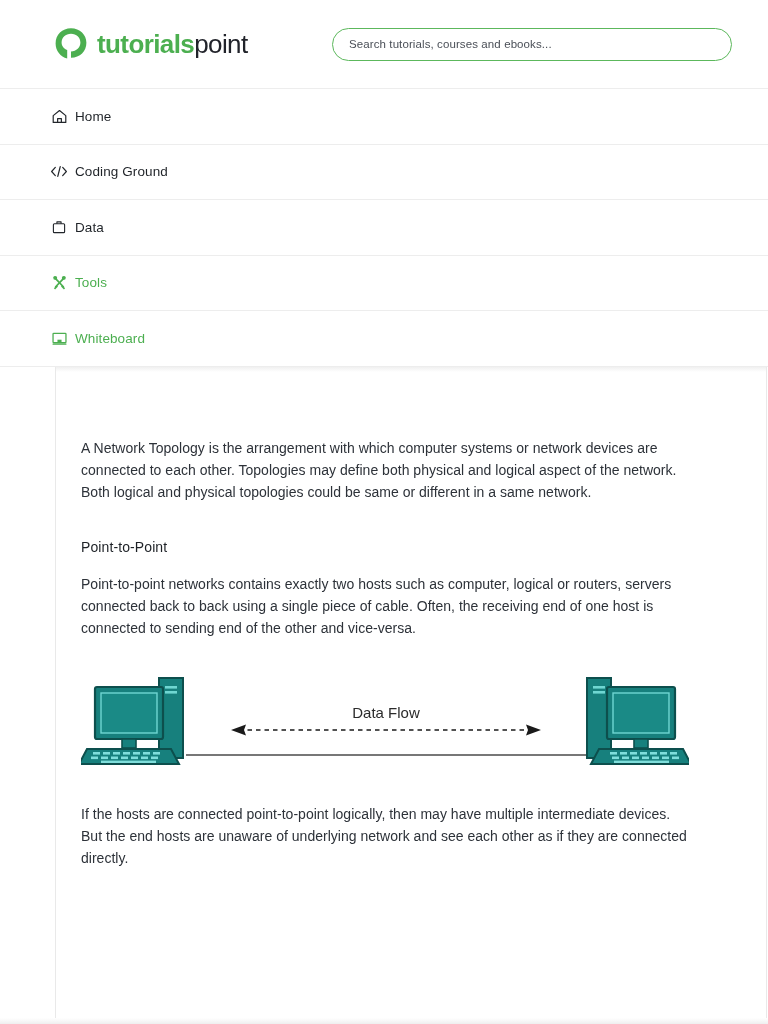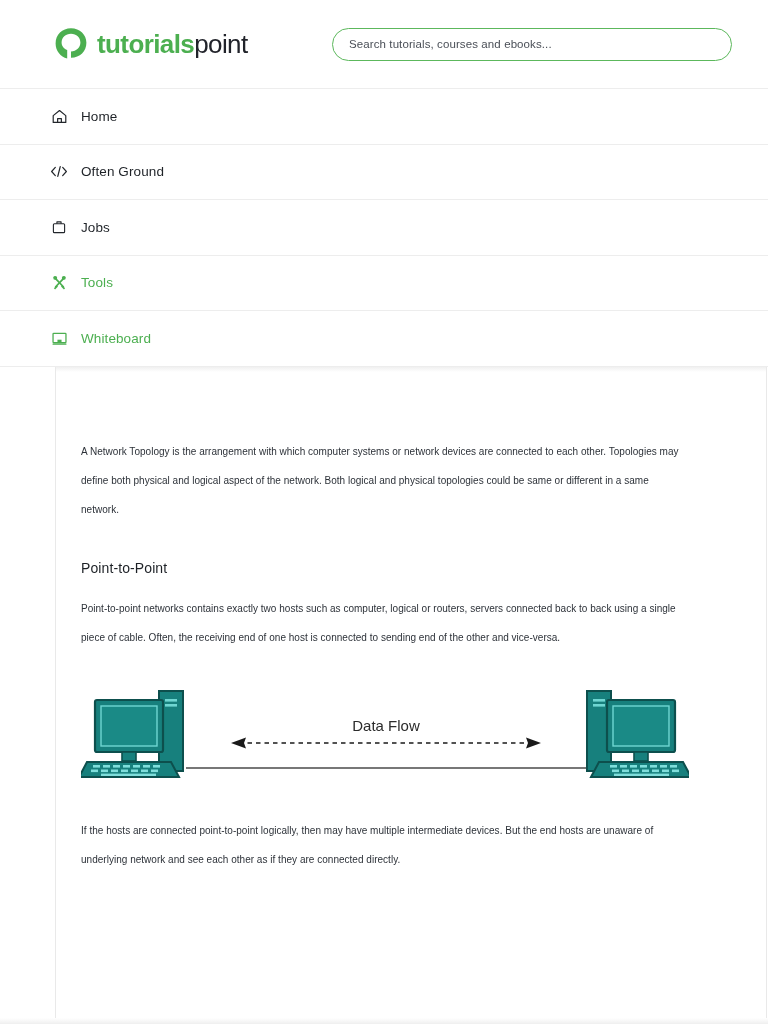--- a/index.html
+++ b/index.html
@@ -39,21 +39,21 @@
   .search-box .ph { font-size: 11.5px; color: #4a4f57; letter-spacing: 0.1px; }
 
   
   .nav { border-top: 1px solid #ededed; }
   .nav-item {
     height: 55.5px;
     display: flex; align-items: center;
     padding-left: 50px;
     border-bottom: 1px solid #ededed;
     background: #fff;
-    gap: 13px;
+    gap: 7px;
   }
   .nav-item .ico { width: 18px; height: 18px; display: flex; align-items: center; justify-content: center; flex: 0 0 18px; }
   .nav-item .lbl { font-size: 13.5px; letter-spacing: 0.1px; }
   .nav-item.dark .lbl { color: #1f2328; }
   .nav-item.green .lbl { color: #4caf50; }
 
   
   .shell {
     position: relative;
     margin: 0 auto;
@@ -66,22 +66,22 @@
     overflow: hidden;
   }
   .shell-top-shadow {
     position: absolute; top: 0; left: 0; right: 0; height: 5px;
     background: linear-gradient(to bottom, #f0f0f0, #ffffff);
   }
   .article { padding: 70px 25px 0 25px; }
 
   p.body-text {
     margin: 0 0 26px 0;
-    font-size: 10px;
-    line-height: 29px;
+    font-size: 14px;
+    line-height: 22px;
     color: #2d3239;
     letter-spacing: 0.02px;
     max-width: 608px;
   }
   h2.sec {
     margin: 36px 0 18px 0;
     font-size: 14px;
     font-weight: 400;
     color: #1d2126;
     letter-spacing: 0.1px;
@@ -138,31 +138,31 @@
     </div>
 
     <div class="nav-item dark">
       <span class="ico">
         <svg width="18" height="17" viewBox="0 0 22 18" fill="none" stroke="#22262b" stroke-width="1.5" stroke-linecap="round" stroke-linejoin="round">
           <path d="M6.5 4 L2 9 L6.5 14"></path>
           <path d="M15.5 4 L20 9 L15.5 14"></path>
           <path d="M12.5 3 L9.5 15"></path>
         </svg>
       </span>
-      <span class="lbl">Often Ground</span>
+      <span class="lbl">Coding Ground</span>
     </div>
 
     <div class="nav-item dark">
       <span class="ico">
         <svg width="16" height="16" viewBox="0 0 20 20" fill="none" stroke="#22262b" stroke-width="1.4" stroke-linejoin="round">
           <rect x="3" y="6" width="14" height="11" rx="1.2"></rect>
           <path d="M7.4 6 L7.4 3.6 L12.6 3.6 L12.6 6"></path>
         </svg>
       </span>
-      <span class="lbl">Jobs</span>
+      <span class="lbl">Data</span>
     </div>
 
     <div class="nav-item green">
       <span class="ico">
         <svg width="17" height="17" viewBox="0 0 20 20">
           <g stroke="#4caf50" stroke-width="2.1" stroke-linecap="round" fill="none">
             <path d="M4 4 L14.5 15"></path>
             <path d="M16 4 L5.5 15"></path>
           </g>
           <circle cx="5" cy="4.6" r="2.3" fill="#4caf50"></circle>

